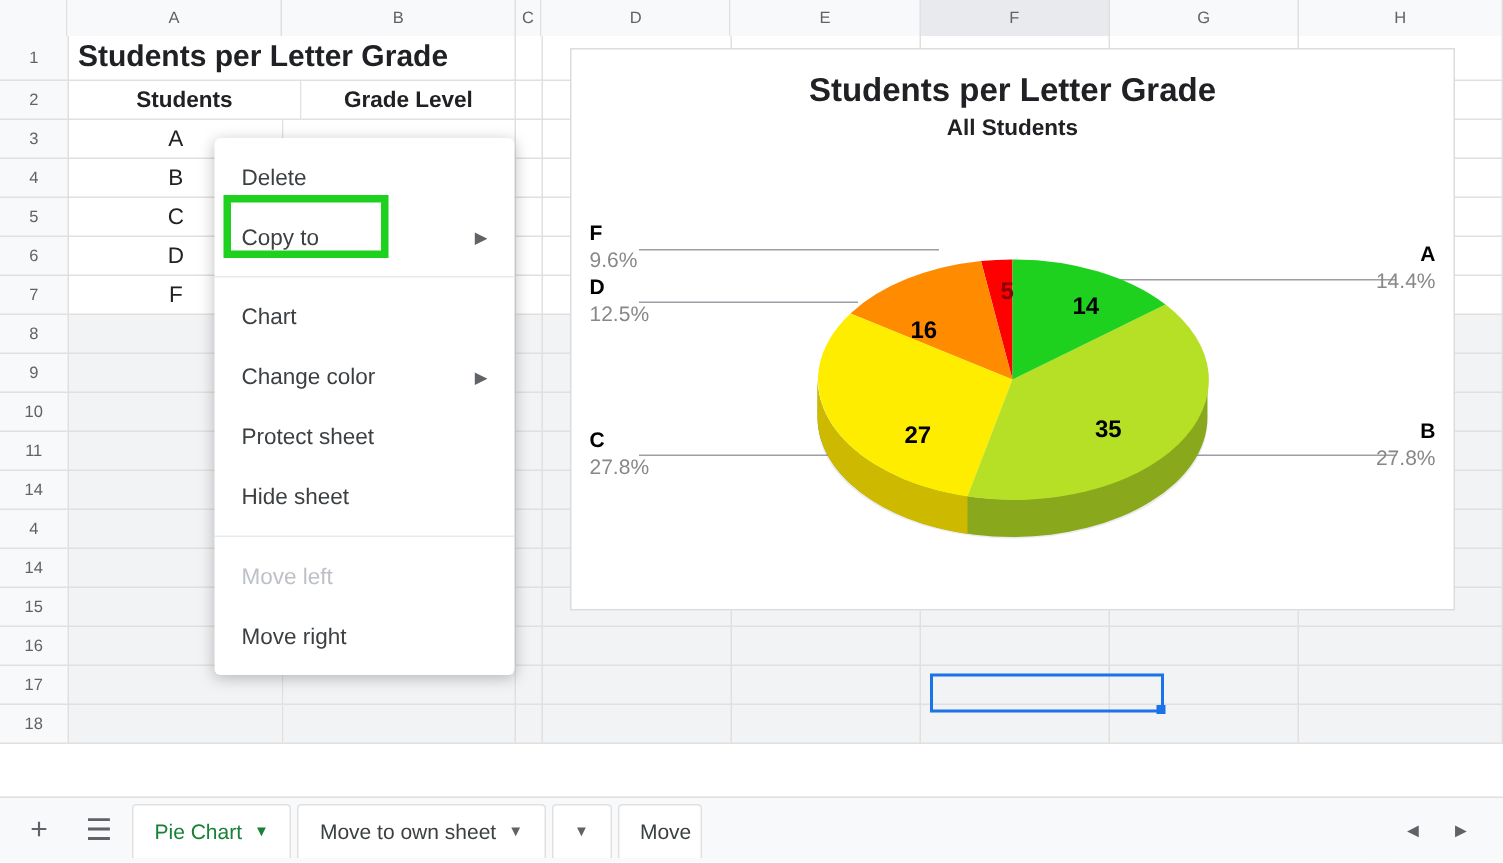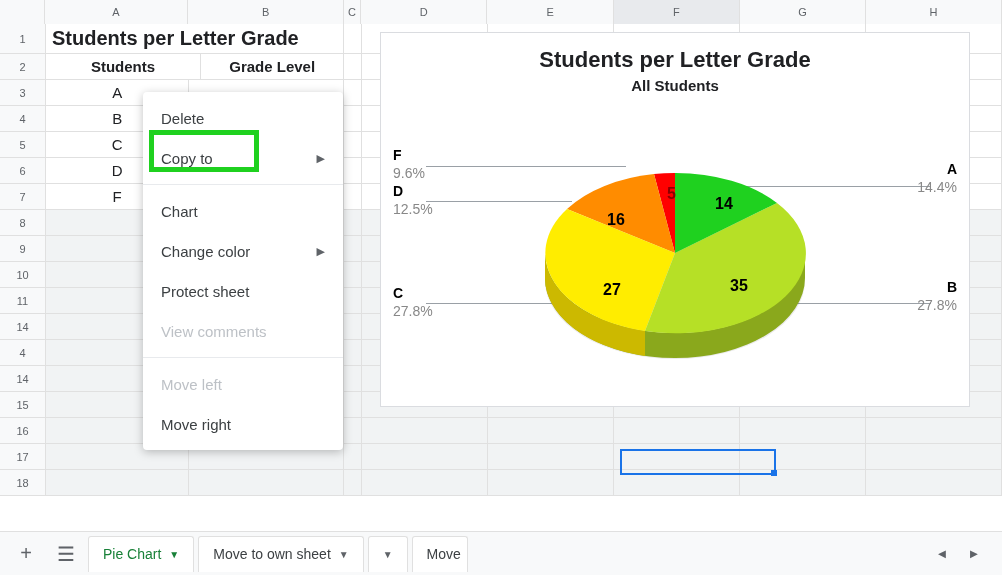--- a/index.html
+++ b/index.html
@@ -355,22 +355,22 @@
     <div class="ctx-item">
       <span>Chart</span>
     </div>
     <div class="ctx-item">
       <span>Change color</span>
       <span class="ctx-sub">▶</span>
     </div>
     <div class="ctx-item">
       <span>Protect sheet</span>
     </div>
-    <div class="ctx-item disabled">
-      <span>View comments</span>
+    <div class="ctx-item">
+      <span>Hide sheet</span>
     </div>
     <div class="ctx-sep"></div>
     <div class="ctx-item disabled">
       <span>Move left</span>
     </div>
     <div class="ctx-item">
       <span>Move right</span>
     </div>
   </div>
 <div class="highlight-box"></div>

